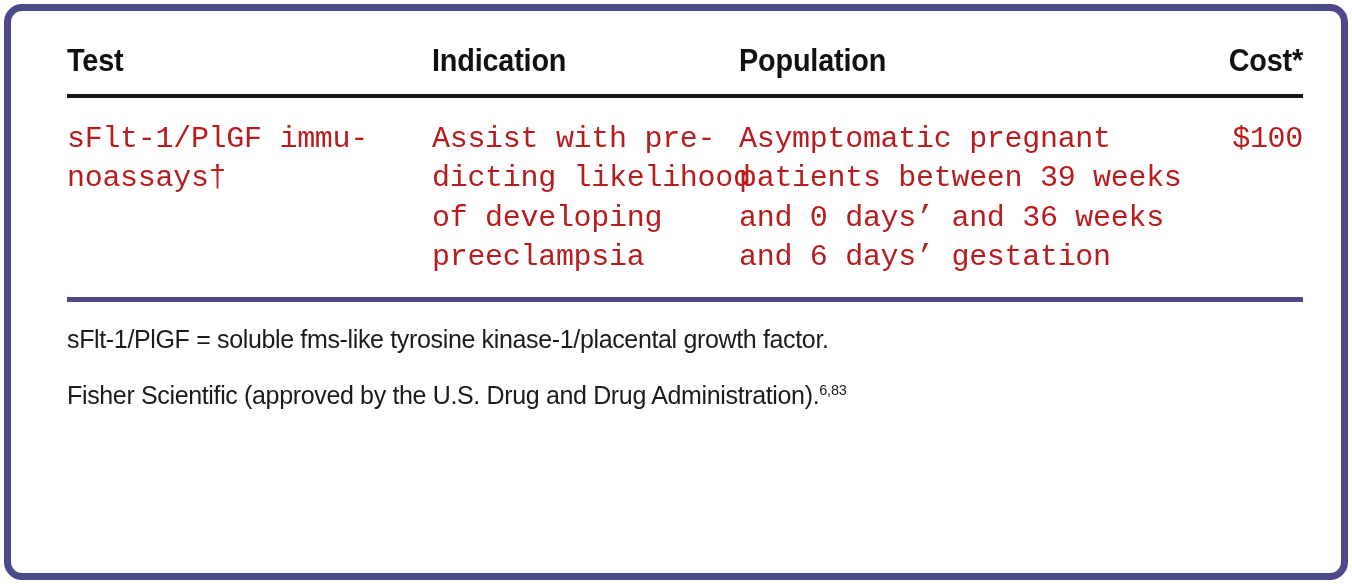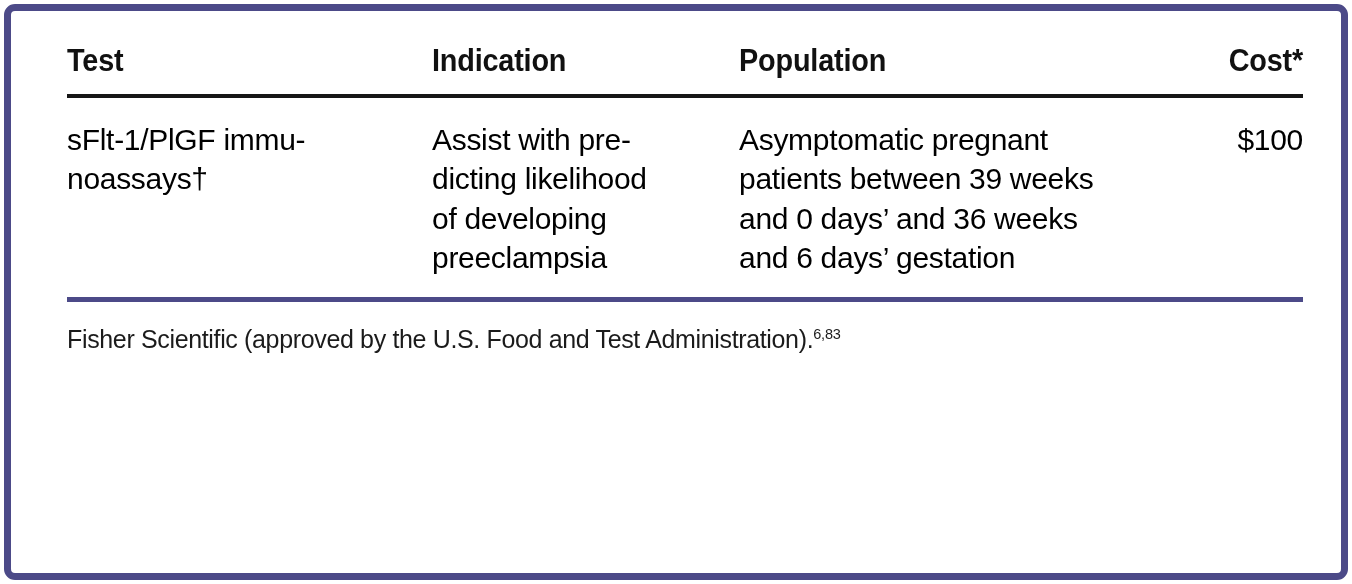--- a/index.html
+++ b/index.html
@@ -67,25 +67,25 @@
     letter-spacing: -0.2px;
     transform: scaleX(0.93);
     transform-origin: left bottom;
   }
   table.data th.right {
     text-align: right;
     transform-origin: right bottom;
   }
 
   table.data td {
-    font-family: Liberation Sans, sans-serif;
+    font-family: Liberation Mono, monospace;
     font-weight: 400;
     font-size: 30px;
     line-height: 1.31;
-    color: #000000;
+    color: #b91c1c;
     text-align: left;
     vertical-align: top;
     padding: 22px 0 20px 0;
     border-bottom: 5px solid #4c4a88;
     letter-spacing: -0.3px;
   }
   table.data td.right { text-align: right; }
 
   .cellline { display: block; white-space: pre; }
 
@@ -110,21 +110,21 @@
     font-size: 0.58em;
     vertical-align: super;
     line-height: 0;
     letter-spacing: -0.2px;
   }
 </style>
 </head>
 <body>
 
 <div id="page">
-  <div class="frame" style="border-color: rgb(76, 74, 136); background: rgb(255, 255, 255); border-radius: 11px;">
+  <div class="frame" style="border-color: rgb(76, 74, 136); background: rgb(255, 255, 255); border-radius: 18px;">
     <div class="inner">
 
       <table class="data">
         <colgroup>
           <col class="c-test">
             <col class="c-ind">
             <col class="c-pop">
             <col class="c-cost">
         </colgroup>
         <thead>
@@ -153,25 +153,26 @@
               <span class="cellline">and 0 days’ and 36 weeks</span>
               <span class="cellline">and 6 days’ gestation</span>
             </td>
             <td class="right" style="border-bottom-color: rgb(76, 74, 136);">$100</td>
           </tr>
         </tbody>
       </table>
 
       <div class="notes">
 
+        <p class="note def">sFlt-1/PlGF = soluble fms-like tyrosine kinase-1/placental growth factor.</p>
 
         <p class="note">
         </p>
 
         <p class="note">
-          <span class="line"><span>Fisher Scientific (approved by the U.S. Food and Test Administration).</span><sup>6,83</sup></span>
+          <span class="line"><span>Fisher Scientific (approved by the U.S. Drug and Drug Administration).</span><sup>6,83</sup></span>
         </p>
 
       </div>
 
     </div>
   </div>
 </div>
 
 </body></html>

